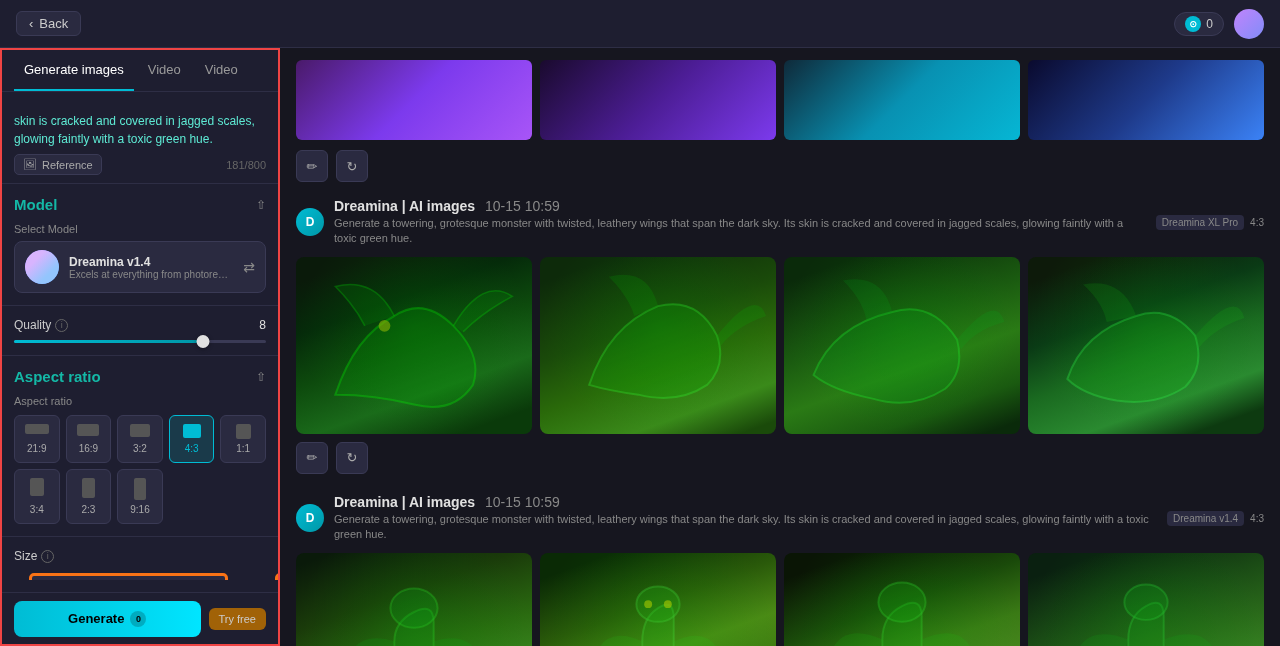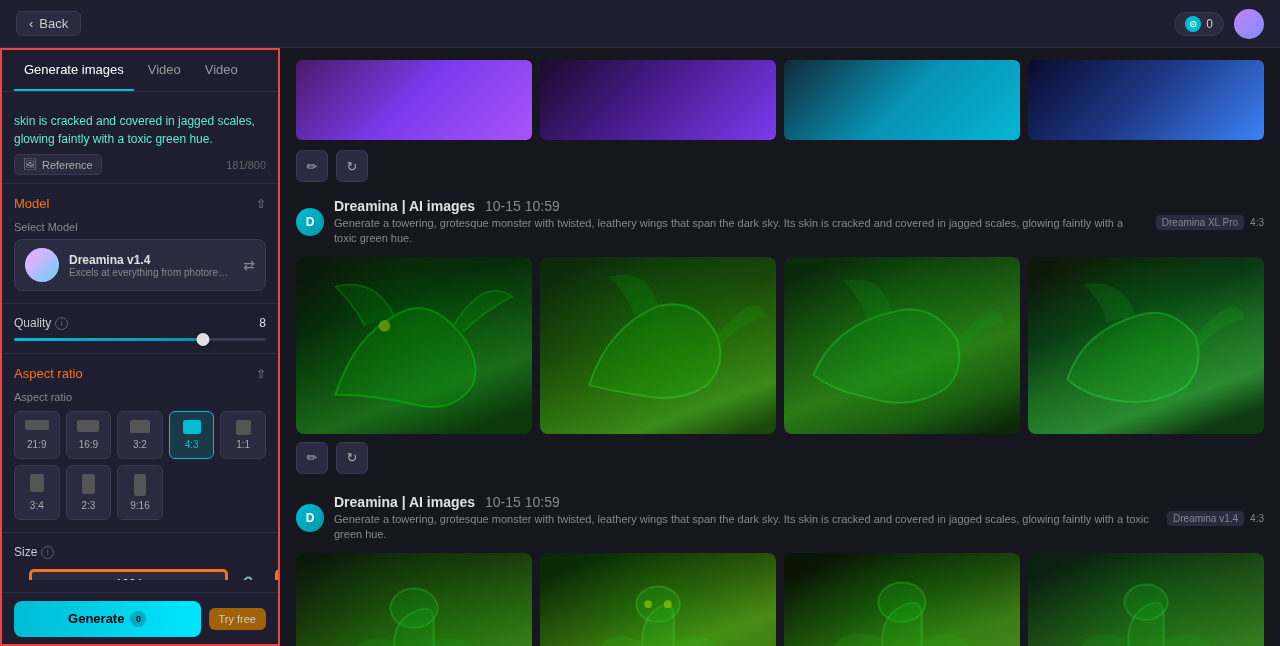--- a/index.html
+++ b/index.html
@@ -160,23 +160,23 @@
       border-bottom: 1px solid #2e2e45;
       padding: 12px;
     }
     .section-header {
       display: flex;
       align-items: center;
       justify-content: space-between;
       margin-bottom: 10px;
     }
     .section-title {
-      font-size: 13px;
-      font-weight: 400;
-      color: #f97316;
+      font-size: 15px;
+      font-weight: 700;
+      color: #14b8a6;
     }
     .chevron-icon {
       color: #888;
       font-size: 12px;
     }
 
     
     .model-selector {
       background: #2a2a40;
       border: 1px solid #3a3a55;

